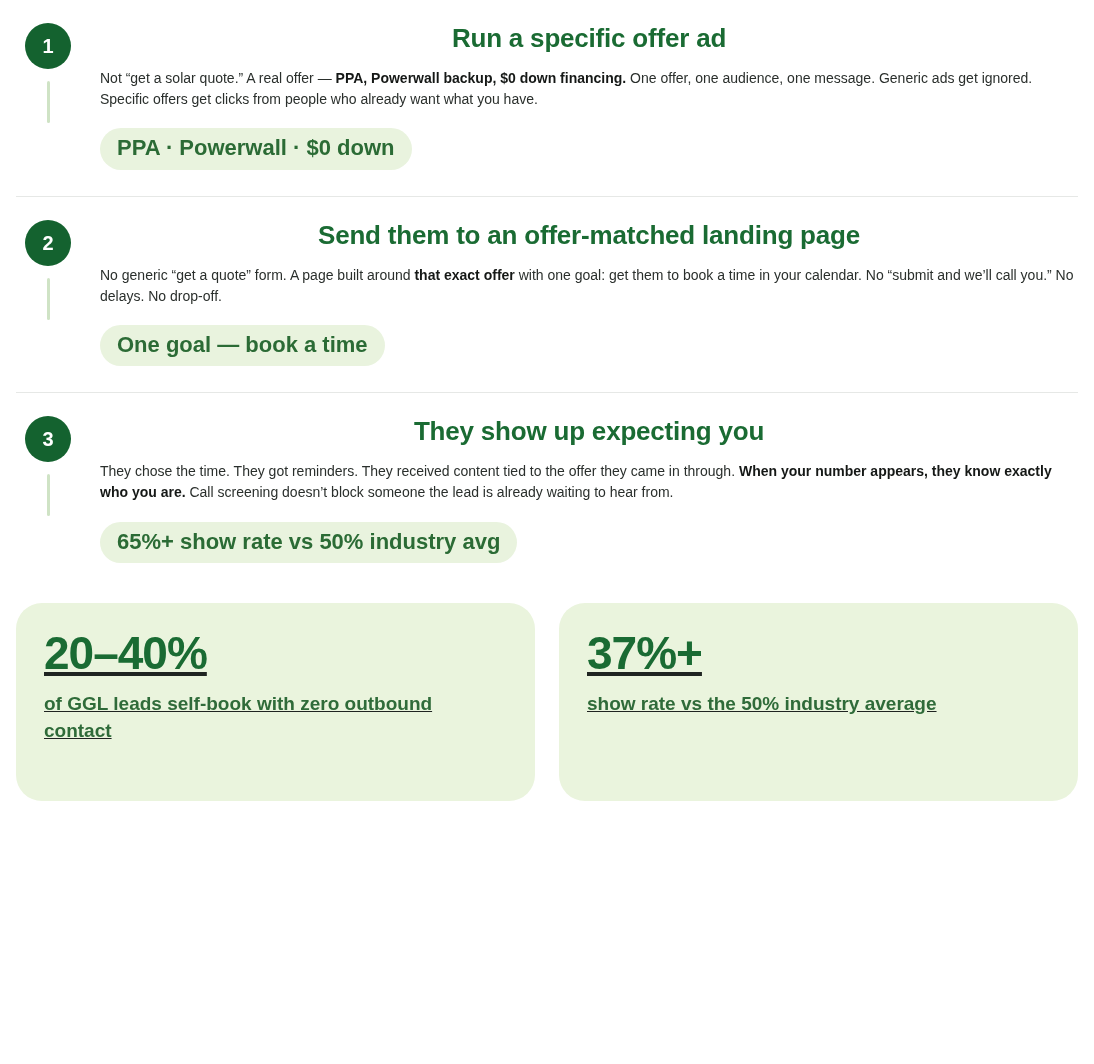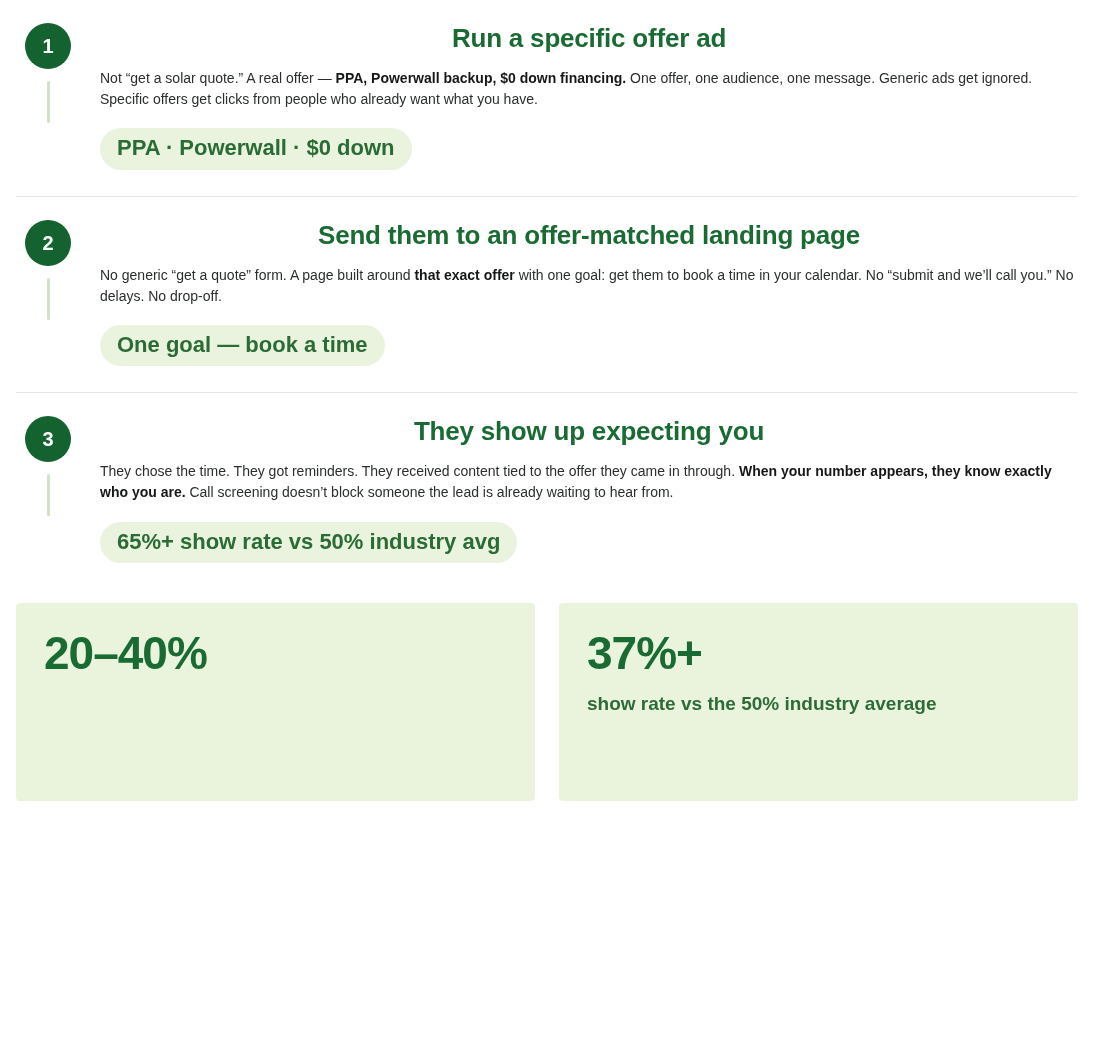--- a/index.html
+++ b/index.html
@@ -98,23 +98,24 @@
 
   
   .stats {
     display: flex;
     gap: 24px;
     padding: 14px 0 16px 0;
   }
   .stat-card {
     flex: 1 1 0;
     background: #eaf4dd;
-    border-radius: 4px;
+    border-radius: 26px;
     padding: 26px 28px 30px 28px;
     min-height: 198px;
+    text-decoration: underline;
   }
   .stat-value {
     color: #1a6b33;
     font-size: 46px;
     font-weight: 700;
     line-height: 1.05;
     letter-spacing: -1px;
     margin-bottom: 14px;
   }
   .stat-label {
@@ -150,20 +151,21 @@
           <div class="step-badge">3</div>
           <div class="step-line"></div>
         </div>
         <div class="step-body"><div class="step-title">They show up expecting you</div><p class="step-text"><span>They chose the time. They got reminders. They received content tied to the offer they came in through. </span><strong>When your number appears, they know exactly who you are.</strong><span> Call screening doesn’t block someone the lead is already waiting to hear from.</span></p><span class="pill">65%+ show rate vs 50% industry avg</span></div>
       </div>
     </div>
 
   <div class="stats" id="stats-container">
       <div class="stat-card">
         <div class="stat-value">20–40%</div>
+        <div class="stat-label">of GGL leads self-book with zero outbound contact</div>
       </div>
       <div class="stat-card">
         <div class="stat-value">37%+</div>
         <div class="stat-label">show rate vs the 50% industry average</div>
       </div>
     </div>
 
 </div>
 
 </body></html>

